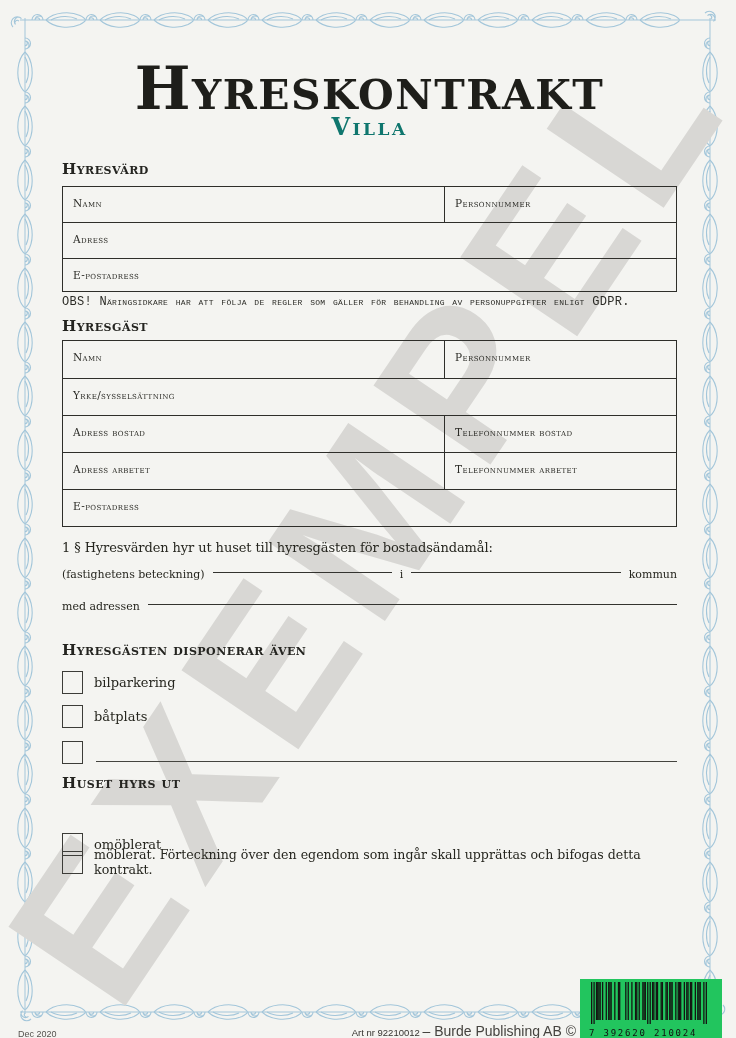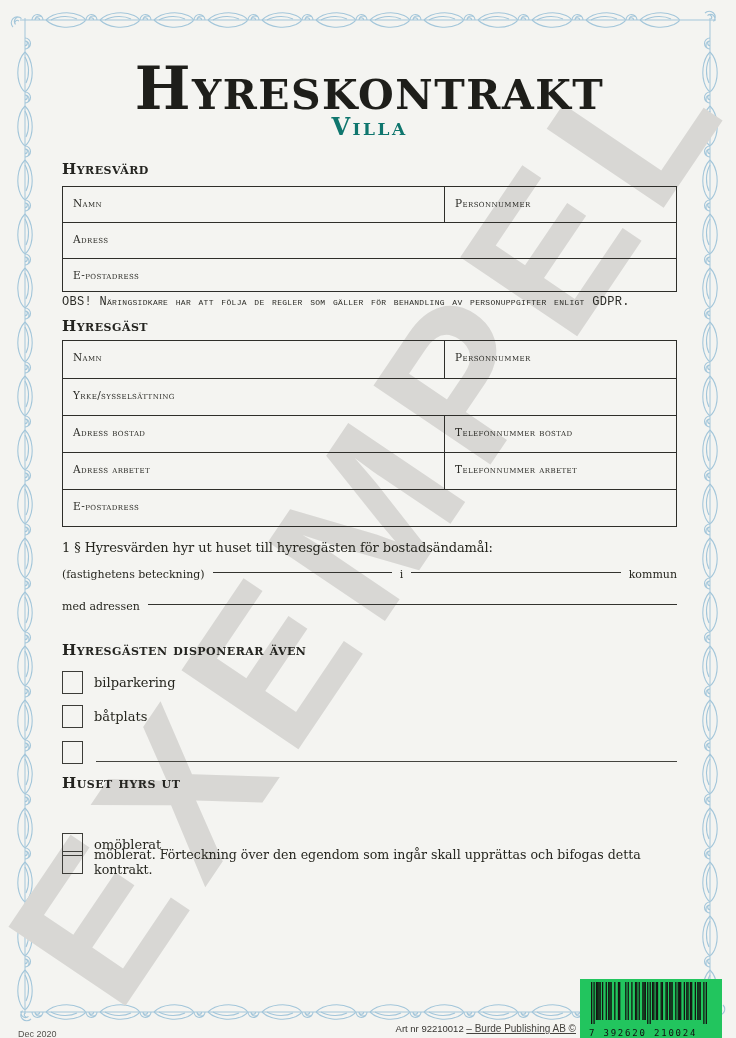--- a/index.html
+++ b/index.html
@@ -43,21 +43,21 @@
   .cb{width:19px;height:21px;border:1.2px solid #3c3c38;margin-right:11px;flex:0 0 auto;
     background:transparent;}
   .cb-line-row .line{flex:1;border-bottom:1.3px solid #44443f;align-self:flex-end;
     margin:0 0 1px 2px;}
   .tight{font-size:12.6px;}
   
   .footer-date{position:absolute;left:18px;top:1021px;z-index:2;
     font-family:"Liberation Sans",sans-serif;font-size:9px;color:#55524e;margin-top:8px;}
   .footer-art{position:absolute;right:160px;top:1023px;z-index:3;
     font-family:"Liberation Sans",sans-serif;font-size:9.5px;color:#35332f;white-space:nowrap;}
-  .footer-art .pub{font-size:10px;color:#45433f;text-decoration:underline;}
+  .footer-art .pub{font-size:14px;color:#45433f;}
   .barcode{position:absolute;left:580px;top:979px;width:142px;height:59px;background:#22c55e;
     z-index:3;box-sizing:border-box;padding:3px 0 0 9px;}
   .bc-digits{font-family:"DejaVu Sans Mono",monospace;font-size:9px;letter-spacing:1.8px;
     color:#111;margin-top:-1px;white-space:nowrap;}
 </style>
 </head>
 <body>
 
 <div class="page">
 

